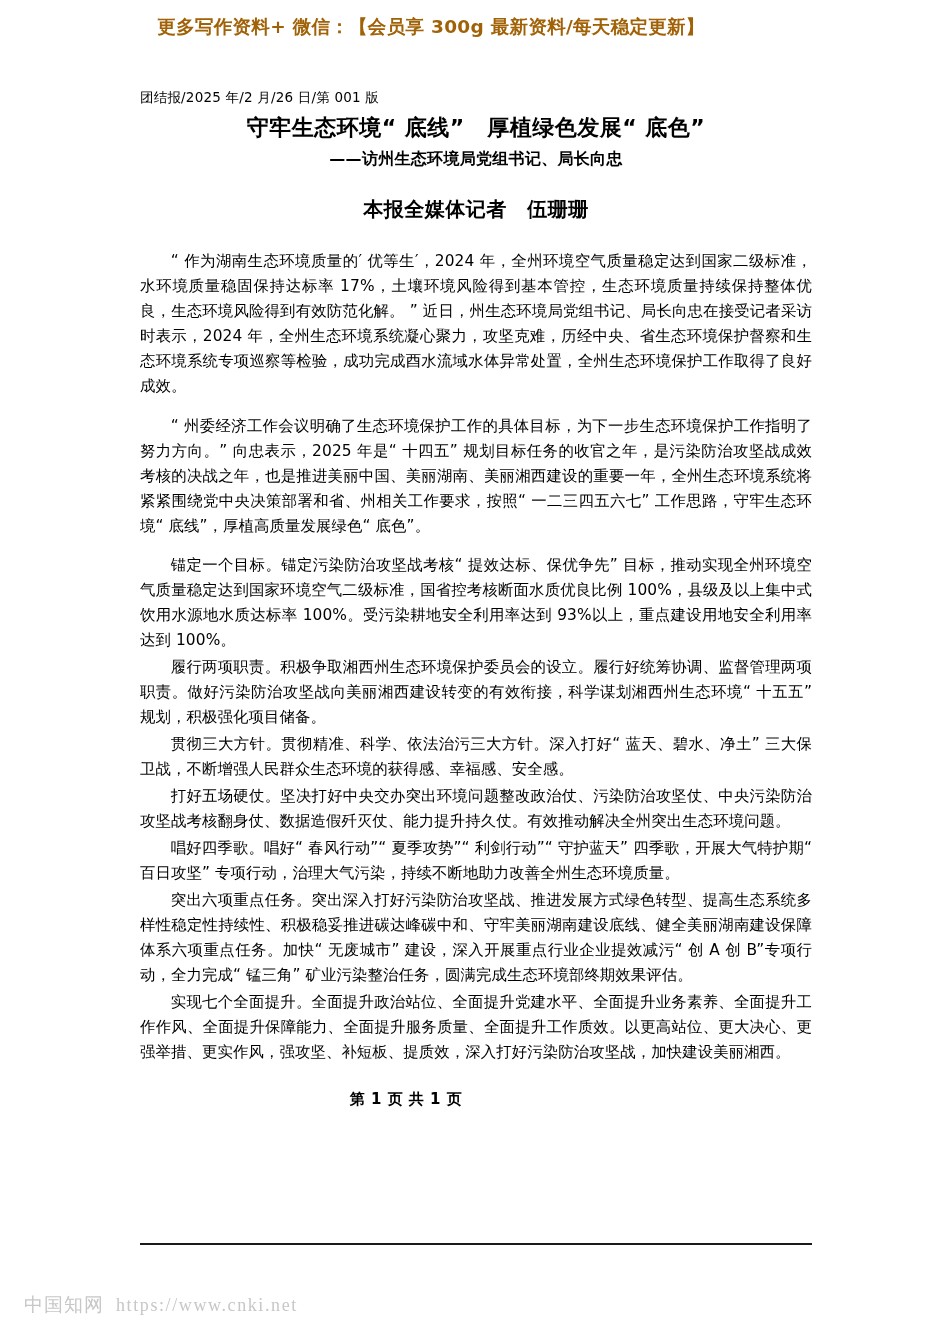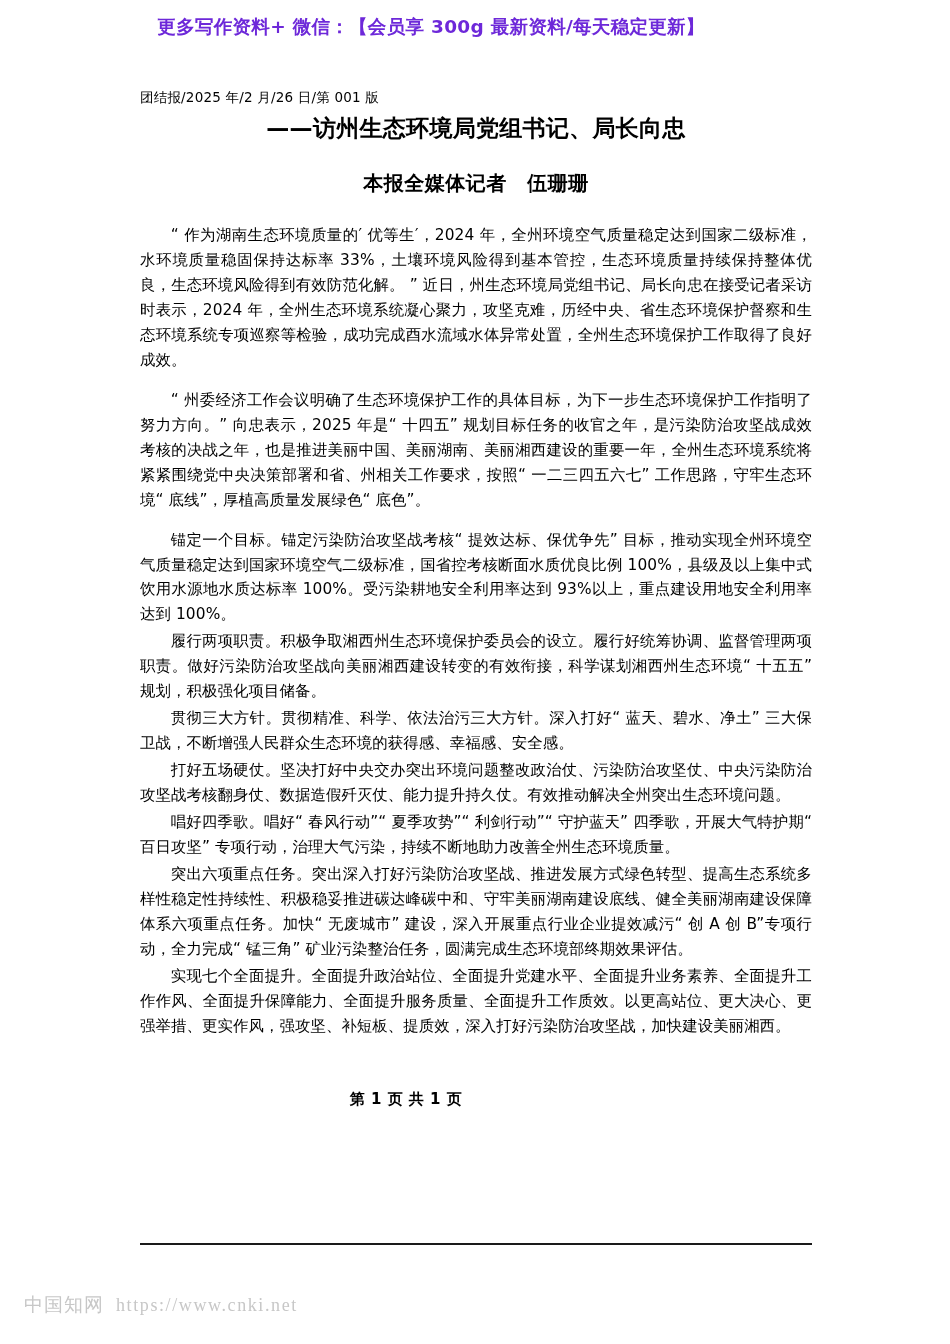--- a/index.html
+++ b/index.html
@@ -20,21 +20,21 @@
     box-sizing: border-box;
   }
 
   
   .promo-banner {
     position: absolute;
     left: 0;
     top: 14px;
     width: 862px;
     text-align: center;
-    color: #6d28d9;
+    color: #a16207;
     font-weight: bold;
     font-size: 18.5px;
     letter-spacing: 0.3px;
     white-space: nowrap;
   }
 
   
   .doc {
     position: absolute;
     left: 140px;
@@ -53,21 +53,21 @@
   .headline {
     text-align: center;
     font-size: 22px;
     font-weight: bold;
     line-height: 1.35;
     margin-top: 6px;
     letter-spacing: 0.5px;
   }
   .subheadline {
     text-align: center;
-    font-size: 23px;
+    font-size: 16px;
     font-weight: bold;
     line-height: 1.4;
     margin-top: 5px;
     letter-spacing: 0.3px;
   }
 
   .byline {
     text-align: center;
     font-size: 20px;
     font-weight: bold;
@@ -140,27 +140,28 @@
 <body>
 
 <div class="page">
 
   <div class="promo-banner">更多写作资料+ 微信：【会员享 300g 最新资料/每天稳定更新】</div>
 
   <div class="doc">
 
     <div class="masthead">团结报/2025 年/2 月/26 日/第 001 版</div>
 
+    <div class="headline">守牢生态环境“ 底线”　厚植绿色发展“ 底色”</div>
 
     <div class="subheadline">——访州生态环境局党组书记、局长向忠</div>
 
     <div class="byline">本报全媒体记者　伍珊珊</div>
 
     <div class="article">
-      <p class="para spaced">“ 作为湖南生态环境质量的′ 优等生′，2024 年，全州环境空气质量稳定达到国家二级标准，水环境质量稳固保持达标率 33%，土壤环境风险得到基本管控，生态环境质量持续保持整体优良，生态环境风险得到有效防范化解。 ” 近日，州生态环境局党组书记、局长向忠在接受记者采访时表示，2024 年，全州生态环境系统凝心聚力，攻坚克难，历经中央、省生态环境保护督察和生态环境系统专项巡察等检验，成功完成酉水流域水体异常处置，全州生态环境保护工作取得了良好成效。</p>
+      <p class="para spaced">“ 作为湖南生态环境质量的′ 优等生′，2024 年，全州环境空气质量稳定达到国家二级标准，水环境质量稳固保持达标率 17%，土壤环境风险得到基本管控，生态环境质量持续保持整体优良，生态环境风险得到有效防范化解。 ” 近日，州生态环境局党组书记、局长向忠在接受记者采访时表示，2024 年，全州生态环境系统凝心聚力，攻坚克难，历经中央、省生态环境保护督察和生态环境系统专项巡察等检验，成功完成酉水流域水体异常处置，全州生态环境保护工作取得了良好成效。</p>
       <p class="para spaced">“ 州委经济工作会议明确了生态环境保护工作的具体目标，为下一步生态环境保护工作指明了努力方向。” 向忠表示，2025 年是“ 十四五” 规划目标任务的收官之年，是污染防治攻坚战成效考核的决战之年，也是推进美丽中国、美丽湖南、美丽湘西建设的重要一年，全州生态环境系统将紧紧围绕党中央决策部署和省、州相关工作要求，按照“ 一二三四五六七” 工作思路，守牢生态环境“ 底线”，厚植高质量发展绿色“ 底色”。</p>
       <p class="para">锚定一个目标。锚定污染防治攻坚战考核“ 提效达标、保优争先” 目标，推动实现全州环境空气质量稳定达到国家环境空气二级标准，国省控考核断面水质优良比例 100%，县级及以上集中式饮用水源地水质达标率 100%。受污染耕地安全利用率达到 93%以上，重点建设用地安全利用率达到 100%。</p>
       <p class="para">履行两项职责。积极争取湘西州生态环境保护委员会的设立。履行好统筹协调、监督管理两项职责。做好污染防治攻坚战向美丽湘西建设转变的有效衔接，科学谋划湘西州生态环境“ 十五五” 规划，积极强化项目储备。</p>
       <p class="para">贯彻三大方针。贯彻精准、科学、依法治污三大方针。深入打好“ 蓝天、碧水、净土” 三大保卫战，不断增强人民群众生态环境的获得感、幸福感、安全感。</p>
       <p class="para">打好五场硬仗。坚决打好中央交办突出环境问题整改政治仗、污染防治攻坚仗、中央污染防治攻坚战考核翻身仗、数据造假歼灭仗、能力提升持久仗。有效推动解决全州突出生态环境问题。</p>
       <p class="para">唱好四季歌。唱好“ 春风行动”“ 夏季攻势”“ 利剑行动”“ 守护蓝天” 四季歌，开展大气特护期“ 百日攻坚” 专项行动，治理大气污染，持续不断地助力改善全州生态环境质量。</p>
       <p class="para">突出六项重点任务。突出深入打好污染防治攻坚战、推进发展方式绿色转型、提高生态系统多样性稳定性持续性、积极稳妥推进碳达峰碳中和、守牢美丽湖南建设底线、健全美丽湖南建设保障体系六项重点任务。加快“ 无废城市” 建设，深入开展重点行业企业提效减污“ 创 A 创 B”专项行动，全力完成“ 锰三角” 矿业污染整治任务，圆满完成生态环境部终期效果评估。</p>
       <p class="para">实现七个全面提升。全面提升政治站位、全面提升党建水平、全面提升业务素养、全面提升工作作风、全面提升保障能力、全面提升服务质量、全面提升工作质效。以更高站位、更大决心、更强举措、更实作风，强攻坚、补短板、提质效，深入打好污染防治攻坚战，加快建设美丽湘西。</p>
     </div>
 

